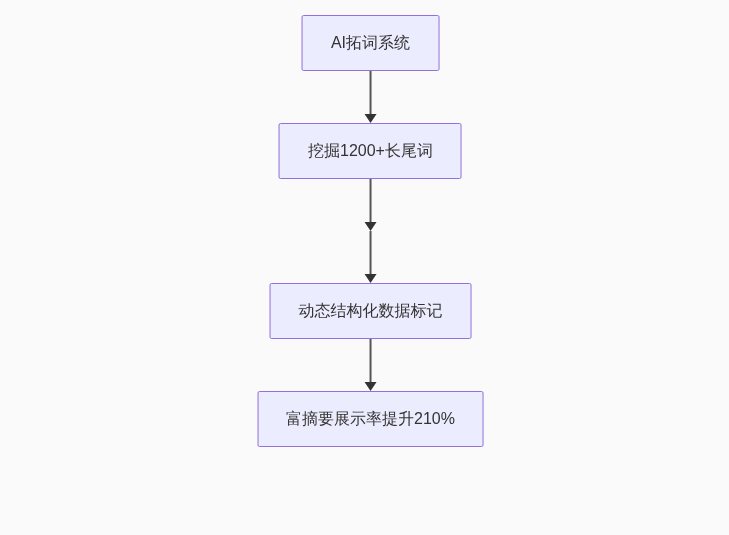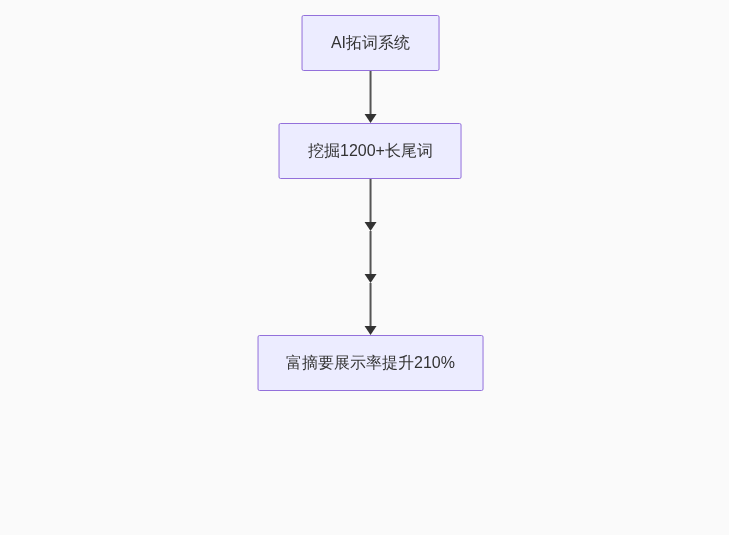--- a/index.html
+++ b/index.html
@@ -84,20 +84,23 @@
       <div class="line"></div>
       <div class="head"></div>
     </div>
 
 
     <div class="edge">
       <div class="line"></div>
       <div class="head"></div>
     </div>
 
+    <div class="node">
+      <span>动态结构化数据标记</span>
+    </div>
 
     <div class="edge">
       <div class="line"></div>
       <div class="head"></div>
     </div>
 
     <div class="node">
       <span>富摘要展示率提升210%</span>
     </div>
 

